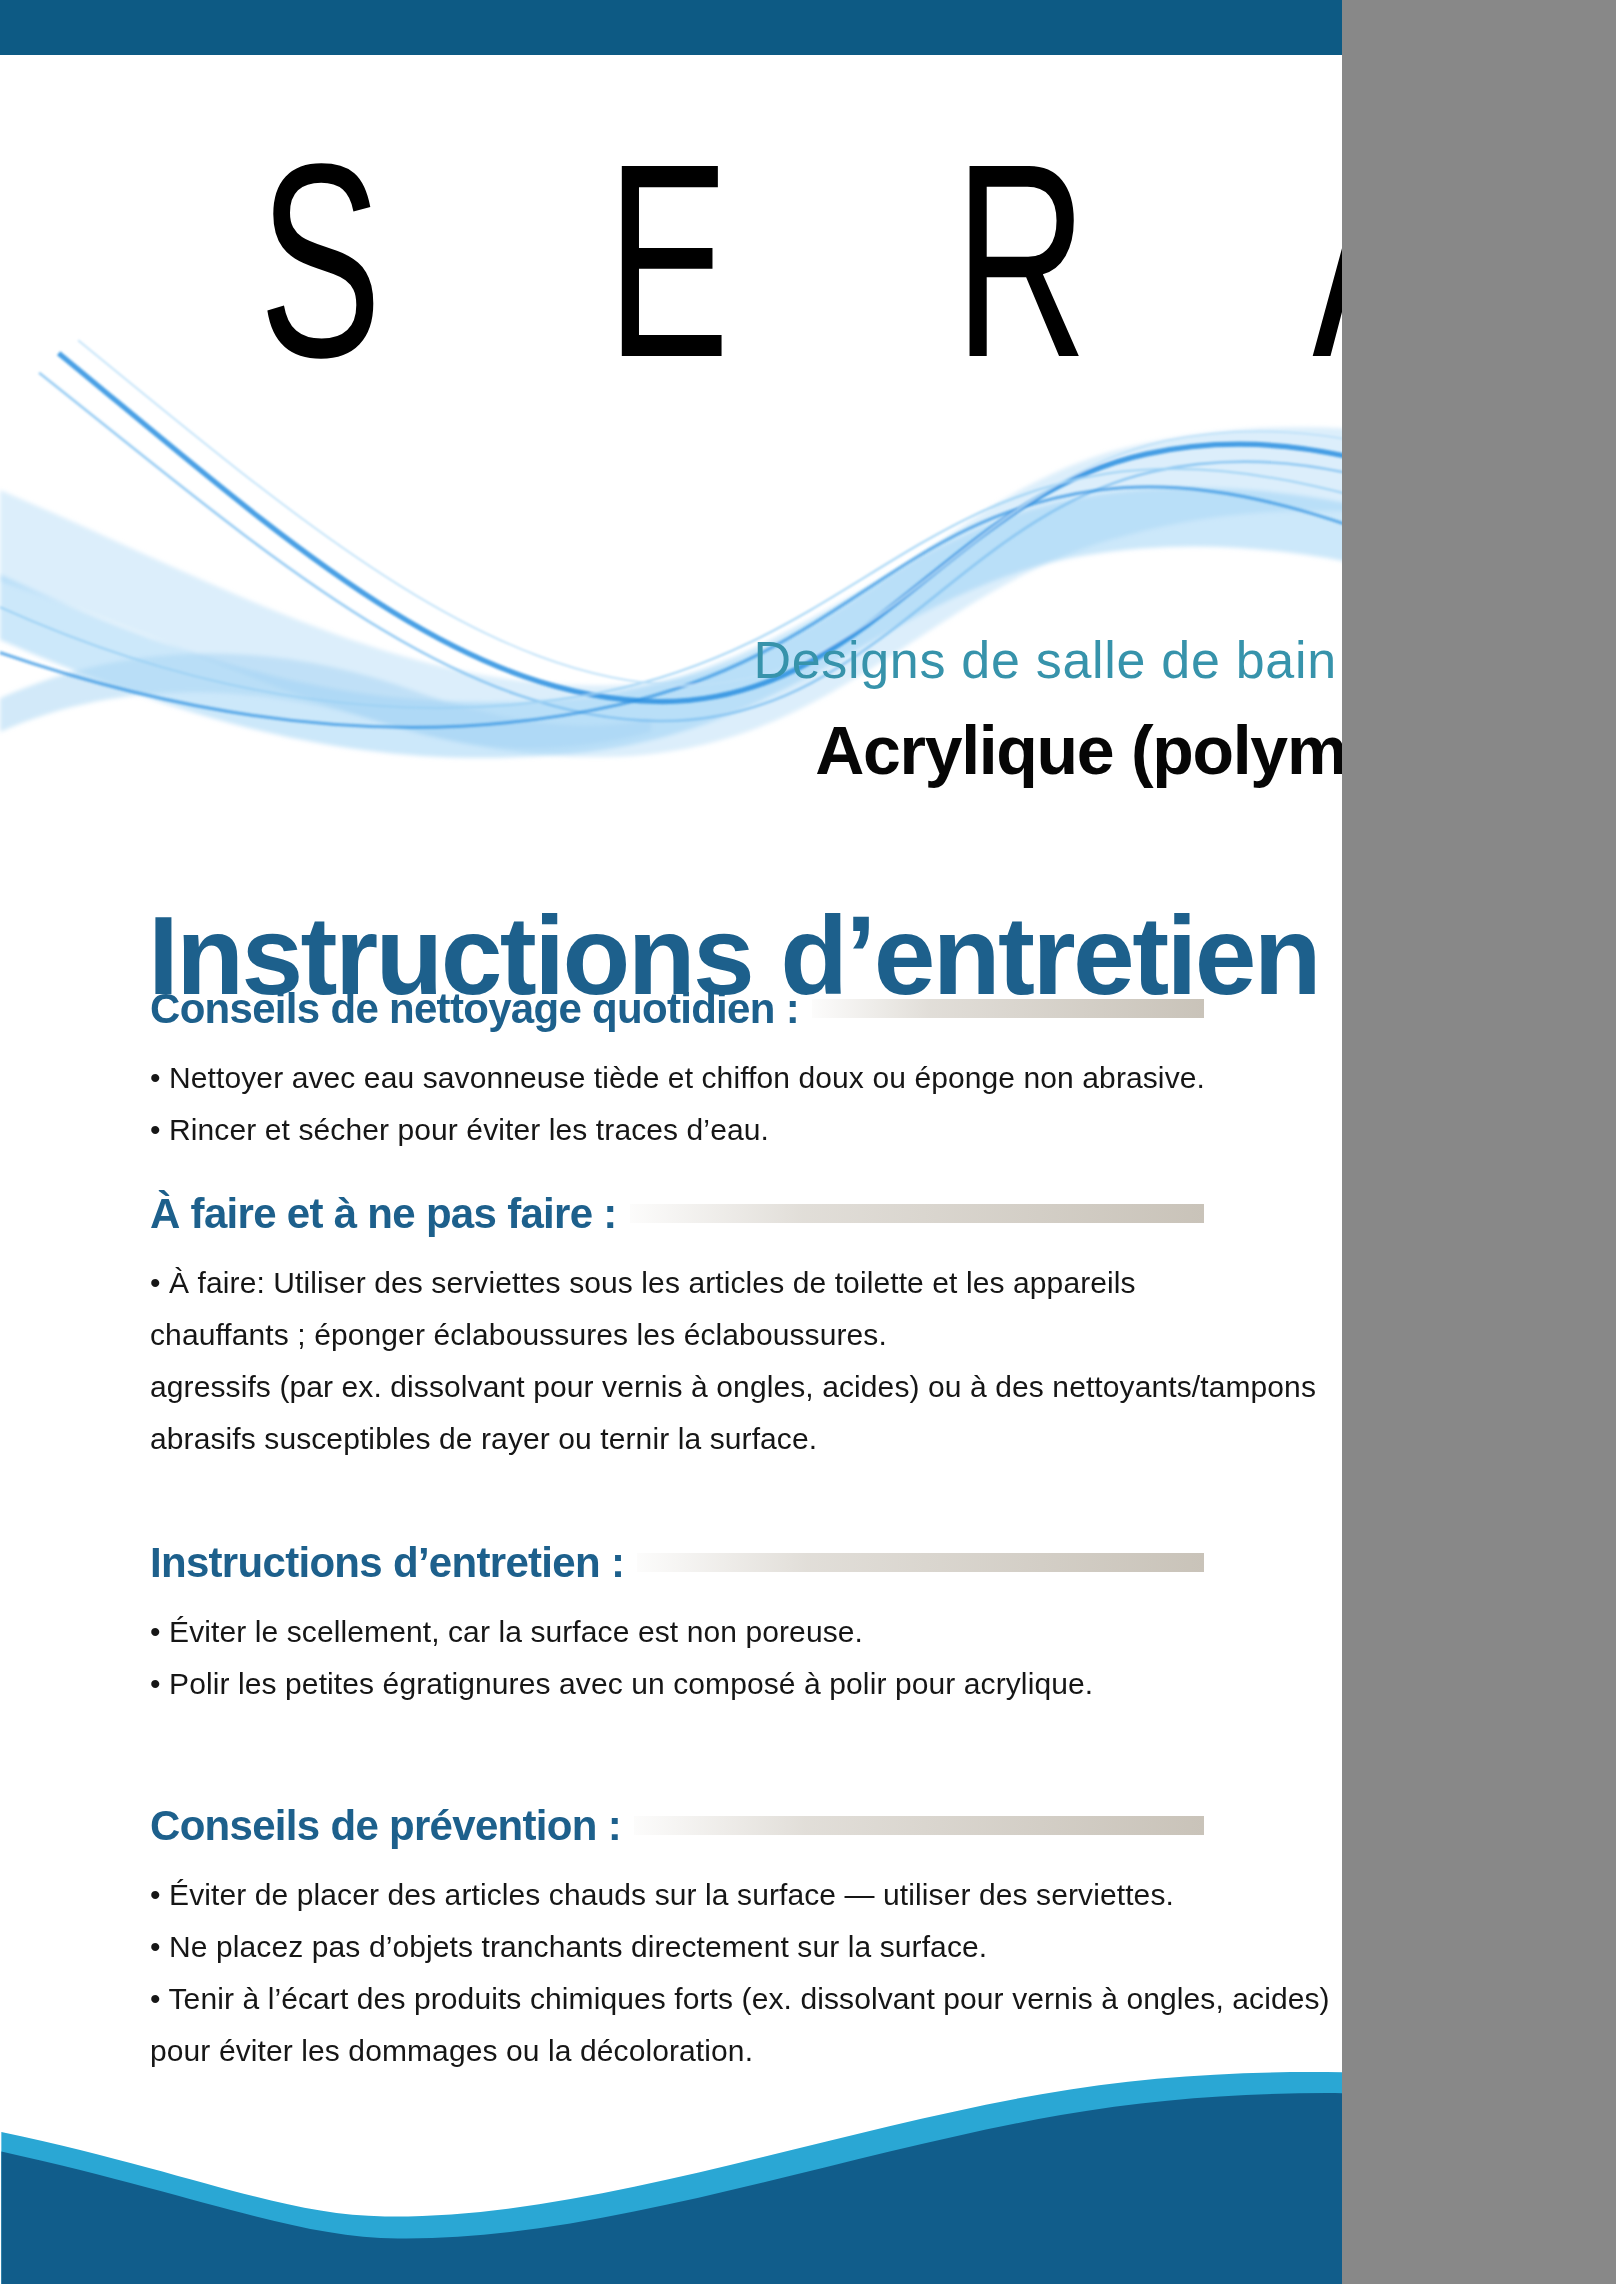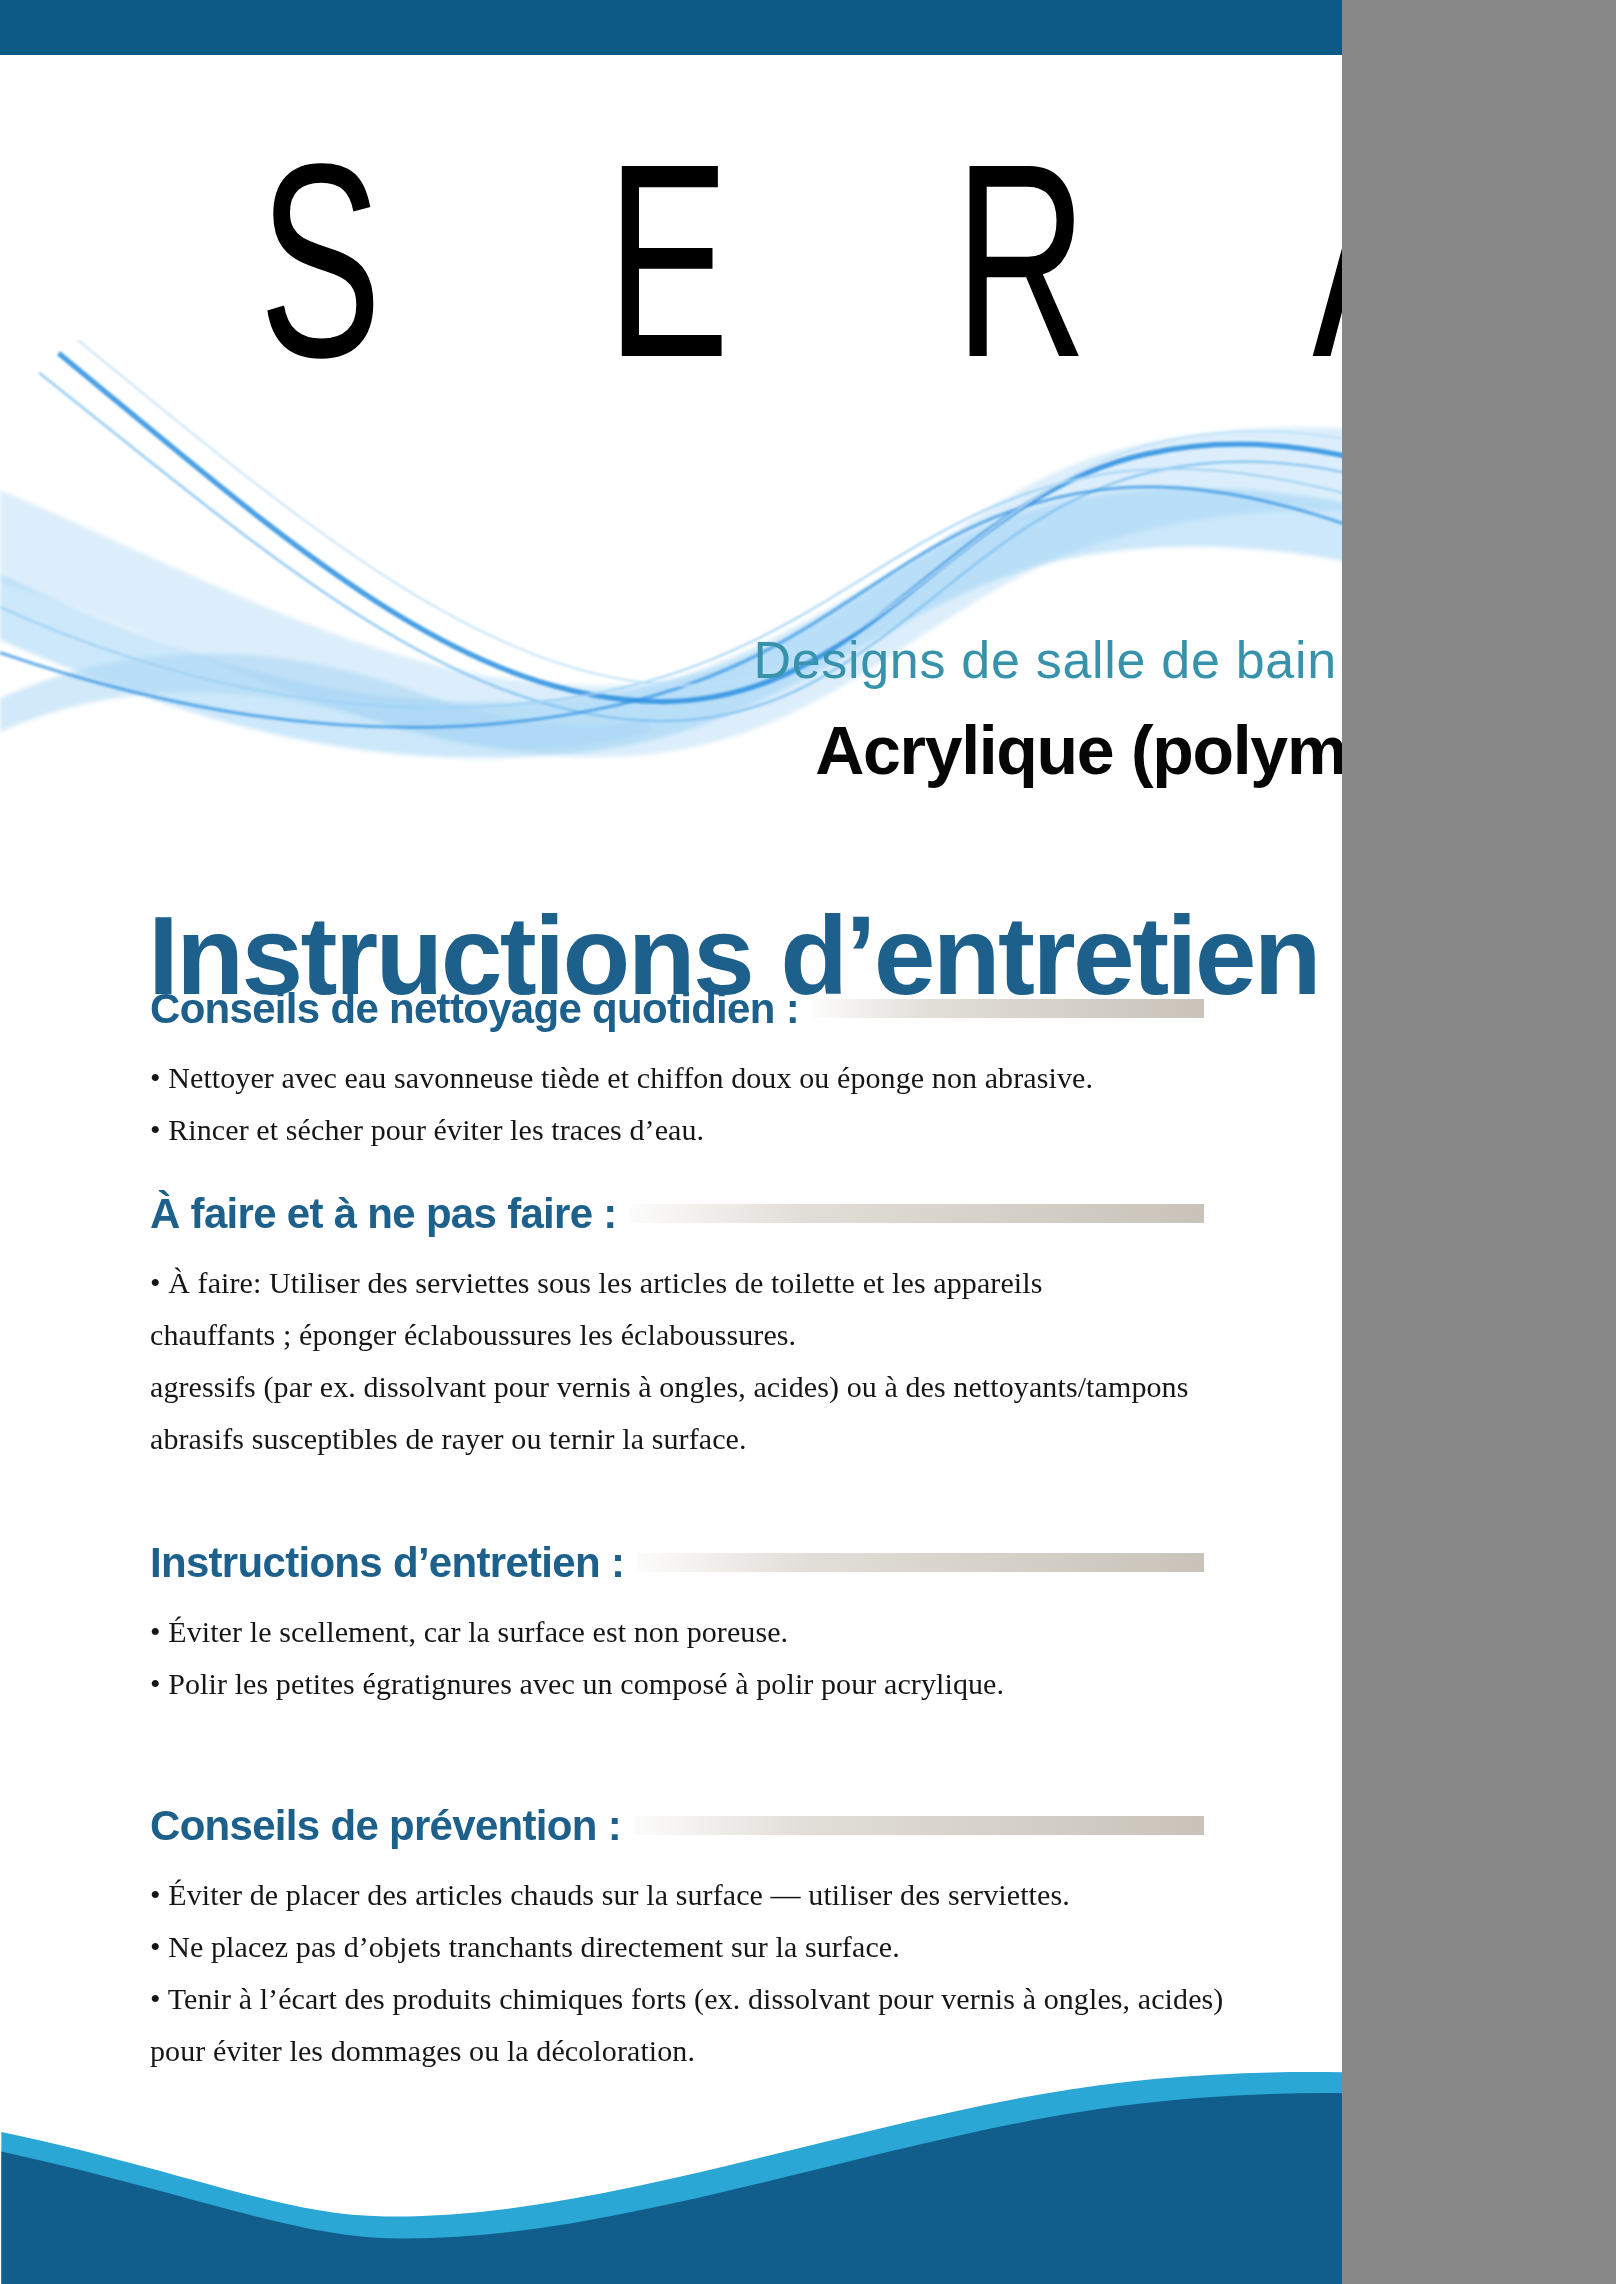--- a/index.html
+++ b/index.html
@@ -52,21 +52,21 @@
   .section{position:absolute;left:150px;right:27px;}
   .sec-head{display:flex;align-items:center;height:63px;position:relative;}
   .sec-title{
     font-size:42px;font-weight:700;color:var(--heading-blue,#1d608c);
     letter-spacing:-0.7px;white-space:nowrap;z-index:1;line-height:63px;
   }
   .sec-bar{
     flex:1;height:19.5px;margin-left:13px;margin-right:111px;
     background:linear-gradient(to right, rgba(201,195,185,0.05), rgba(201,195,185,0.55) 30%, var(--bar-gradient-end,#c9c3b9));
   }
-  .sec-lines{margin-top:11.7px;font-family:Liberation Serif, serif;}
+  .sec-lines{margin-top:11.7px;}
   .line{
     font-size:30px;color:var(--body-text,#161616);
     line-height:52px;white-space:nowrap;letter-spacing:0.1px;
   }
   
   .footer-wave{
     position:absolute;left:0;bottom:0;width:1616px;height:273px;
     pointer-events:none;
   }
 </style>

